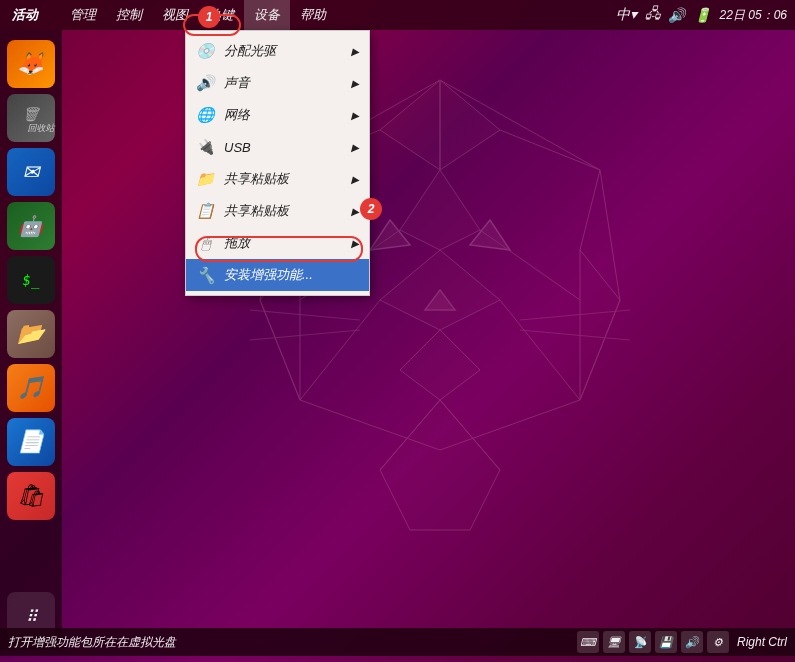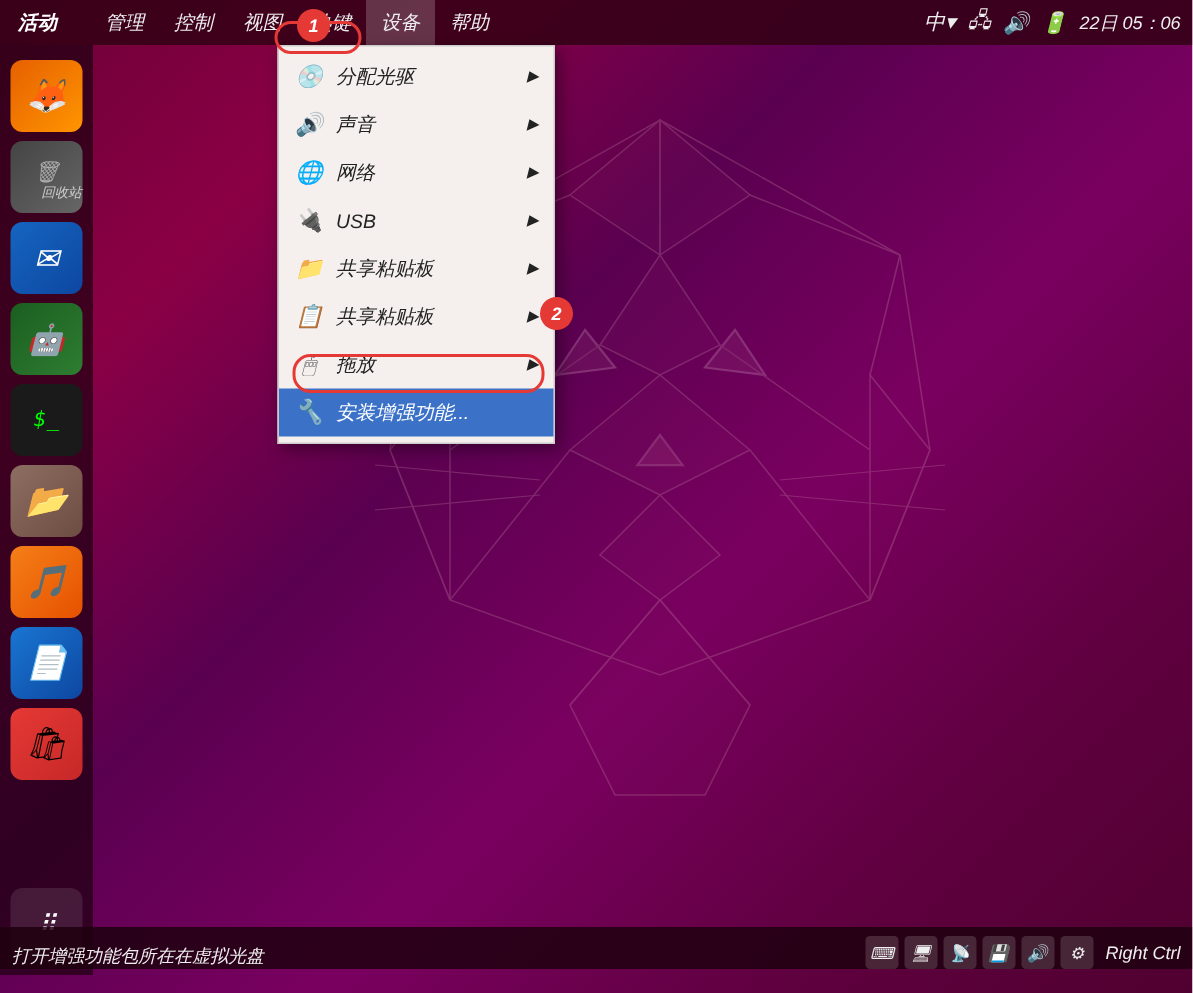--- a/index.html
+++ b/index.html
@@ -227,27 +227,27 @@
     #oval-install {
       top: 236px;
       left: 195px;
       width: 168px;
       height: 26px;
     }
 
     
     #bottom-bar {
       position: absolute;
-      bottom: 16px;
+      bottom: 6px;
       left: 0;
       width: 795px;
       height: 28px;
       background: rgba(30,0,15,0.85);
       display: flex;
-      align-items: flex-end;
+      align-items: center;
       padding: 0 8px;
       z-index: 100;
     }
 
     #bottom-text {
       color: #eee;
       font-size: 12px;
     }
 
     #bottom-right {

